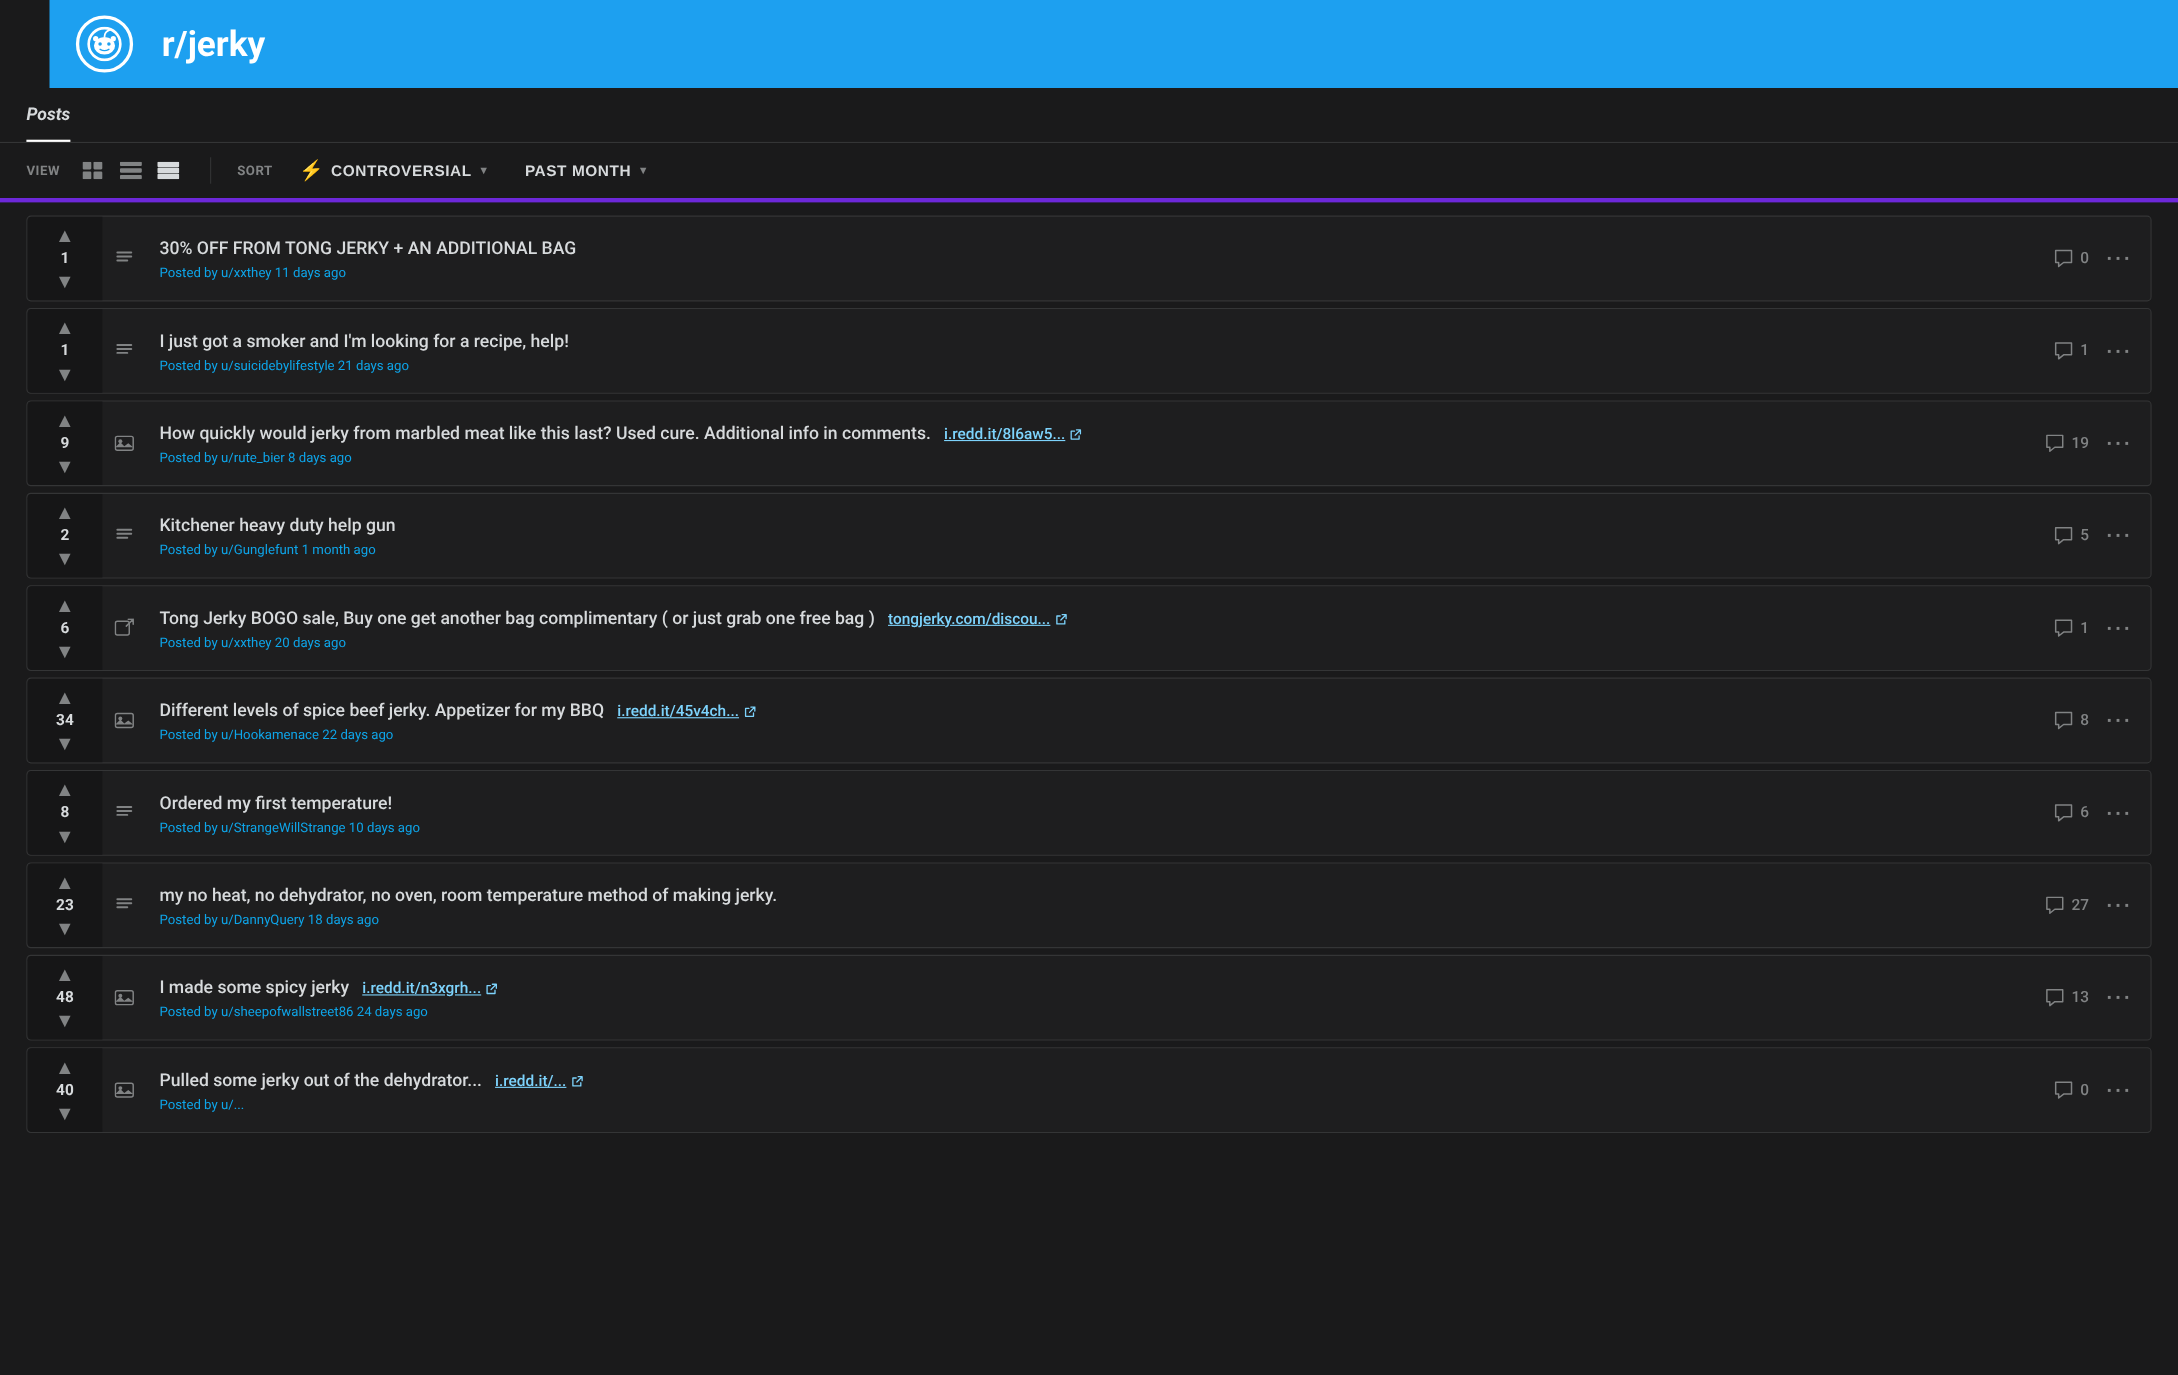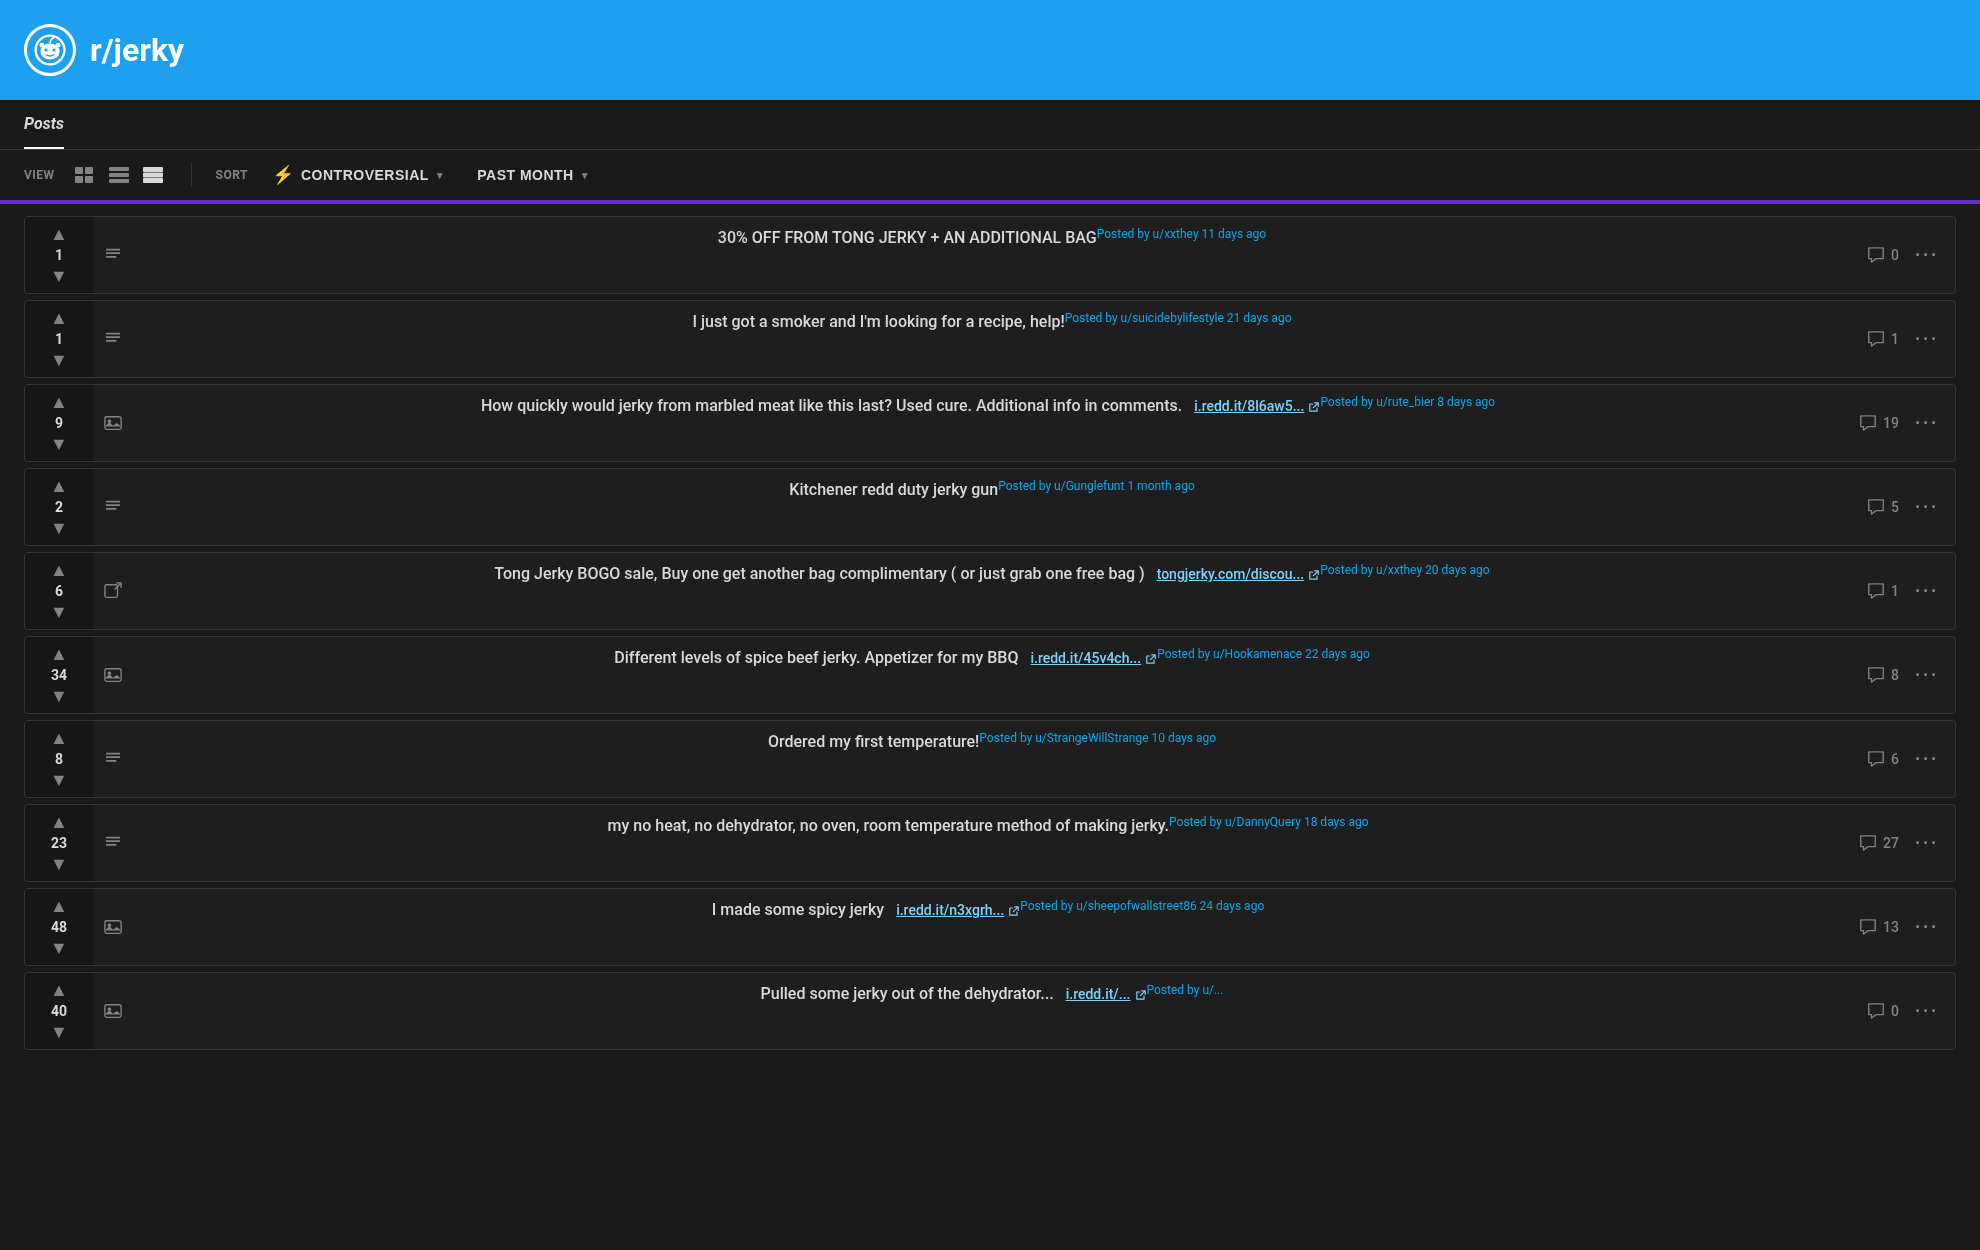--- a/index.html
+++ b/index.html
@@ -4,22 +4,23 @@
   <style>
     * { margin: 0; padding: 0; box-sizing: border-box; }
     body { background: #1a1a1b; font-family: -apple-system, BlinkMacSystemFont, 'Segoe UI', Roboto, sans-serif; color: #d7dadc; width: 1980px; min-height: 1250px; }
 
     
     .header {
       background: #1da0f0;
       padding: 16px 24px;
       display: flex;
       align-items: center;
-      gap: 14px;
-      height: 100px;
+      gap: 26px;
+      height: 80px;
+      margin-left: 45px;
     }
     .header-logo {
       width: 52px; height: 52px;
       border: 3px solid #fff;
       border-radius: 50%;
       display: flex; align-items: center; justify-content: center;
       background: #1da0f0;
     }
     .header-logo svg { width: 32px; height: 32px; }
     .header-title {
@@ -142,21 +143,21 @@
       align-items: center;
       justify-content: center;
       color: #818384;
       font-size: 18px;
       flex-shrink: 0;
     }
     .post-content {
       flex: 1;
       padding: 10px 12px;
       display: flex;
-      flex-direction: row;
+      flex-direction: column;
       justify-content: center;
     }
     .post-title {
       font-size: 16px;
       font-weight: 500;
       color: #d7dadc;
       line-height: 1.4;
       margin-bottom: 4px;
     }
     .post-title .external-link {
@@ -350,21 +351,21 @@
       <button class="vote-btn">▼</button>
     </div>
     <div class="post-type-icon">
         <svg width="18" height="18" viewBox="0 0 20 20" fill="currentColor">
           <rect x="2" y="3" width="16" height="2" rx="1"></rect>
           <rect x="2" y="7" width="16" height="2" rx="1"></rect>
           <rect x="2" y="11" width="12" height="2" rx="1"></rect>
         </svg>
       </div>
     <div class="post-content">
-      <div class="post-title"><span>Kitchener redd duty jerky gun</span></div>
+      <div class="post-title"><span>Kitchener heavy duty help gun</span></div>
       <div class="post-meta">Posted by u/Gunglefunt 1 month ago</div>
     </div>
     <div class="post-actions">
       <div class="comment-count">
         <svg width="18" height="18" viewBox="0 0 20 20" fill="currentColor">
             <path d="M2 2 H18 V14 H10 L5 18 V14 H2 Z" fill="none" stroke="currentColor" stroke-width="1.5" stroke-linejoin="round"></path>
           </svg>
         <span>5</span>
       </div>
       <button class="more-btn">···</button>

